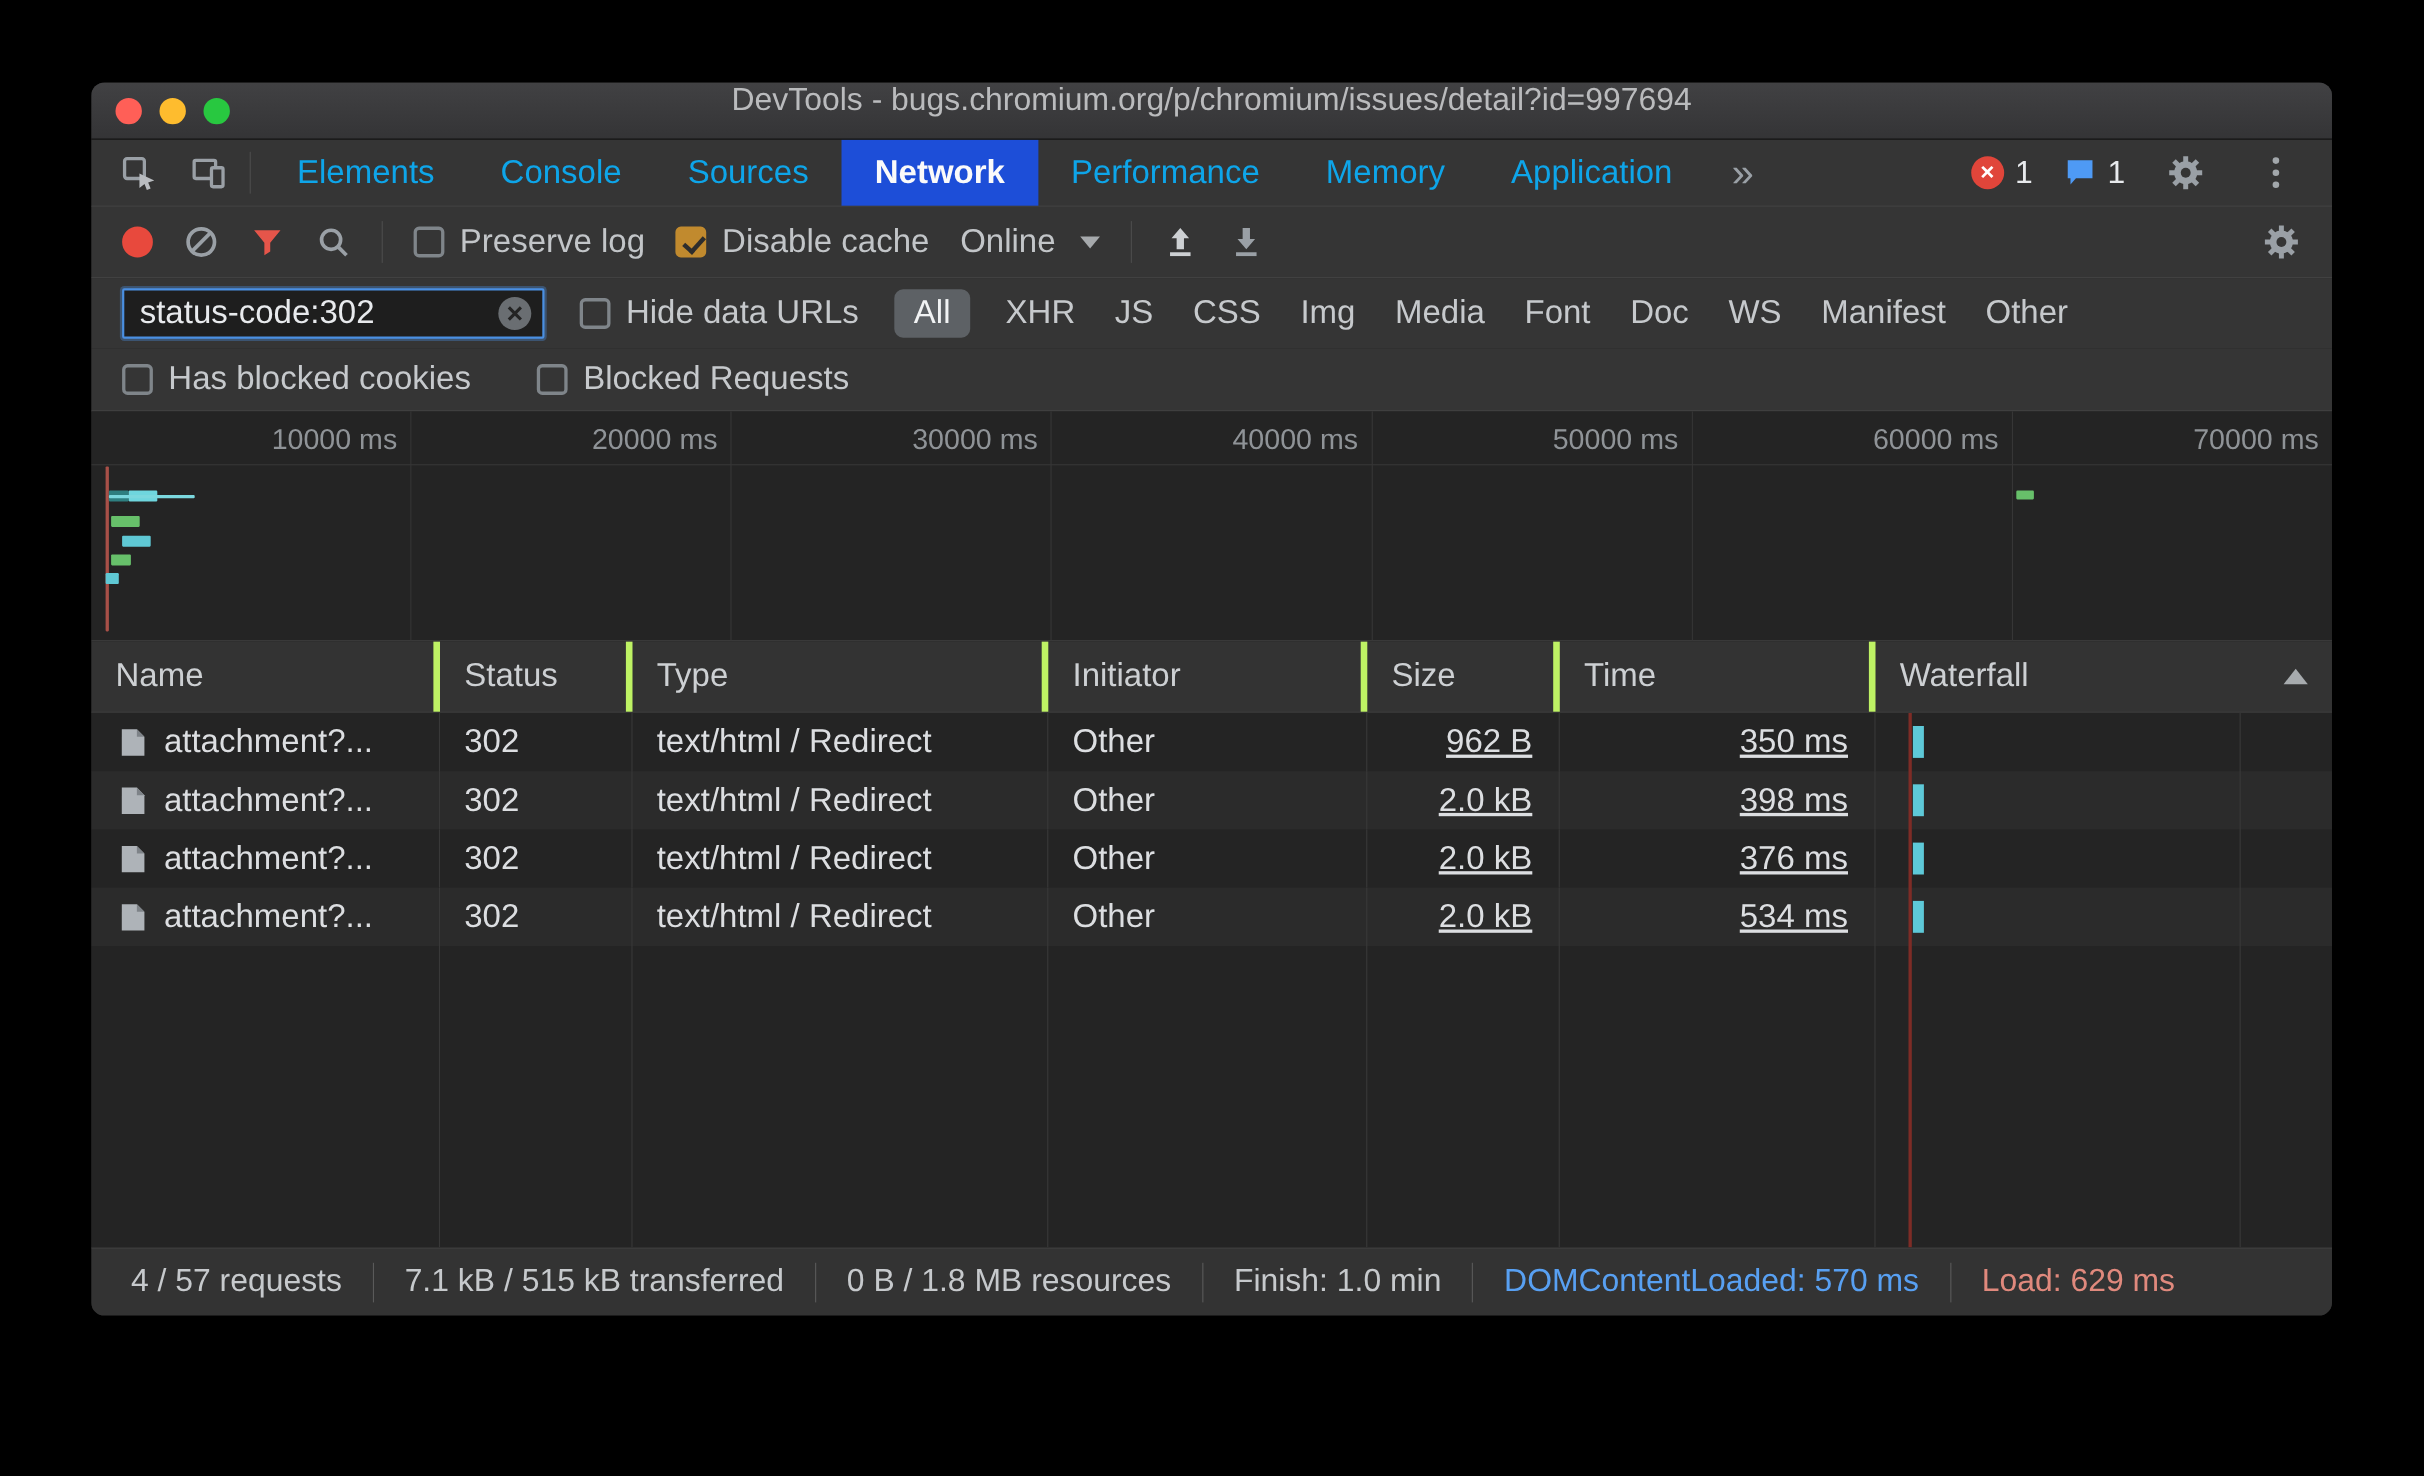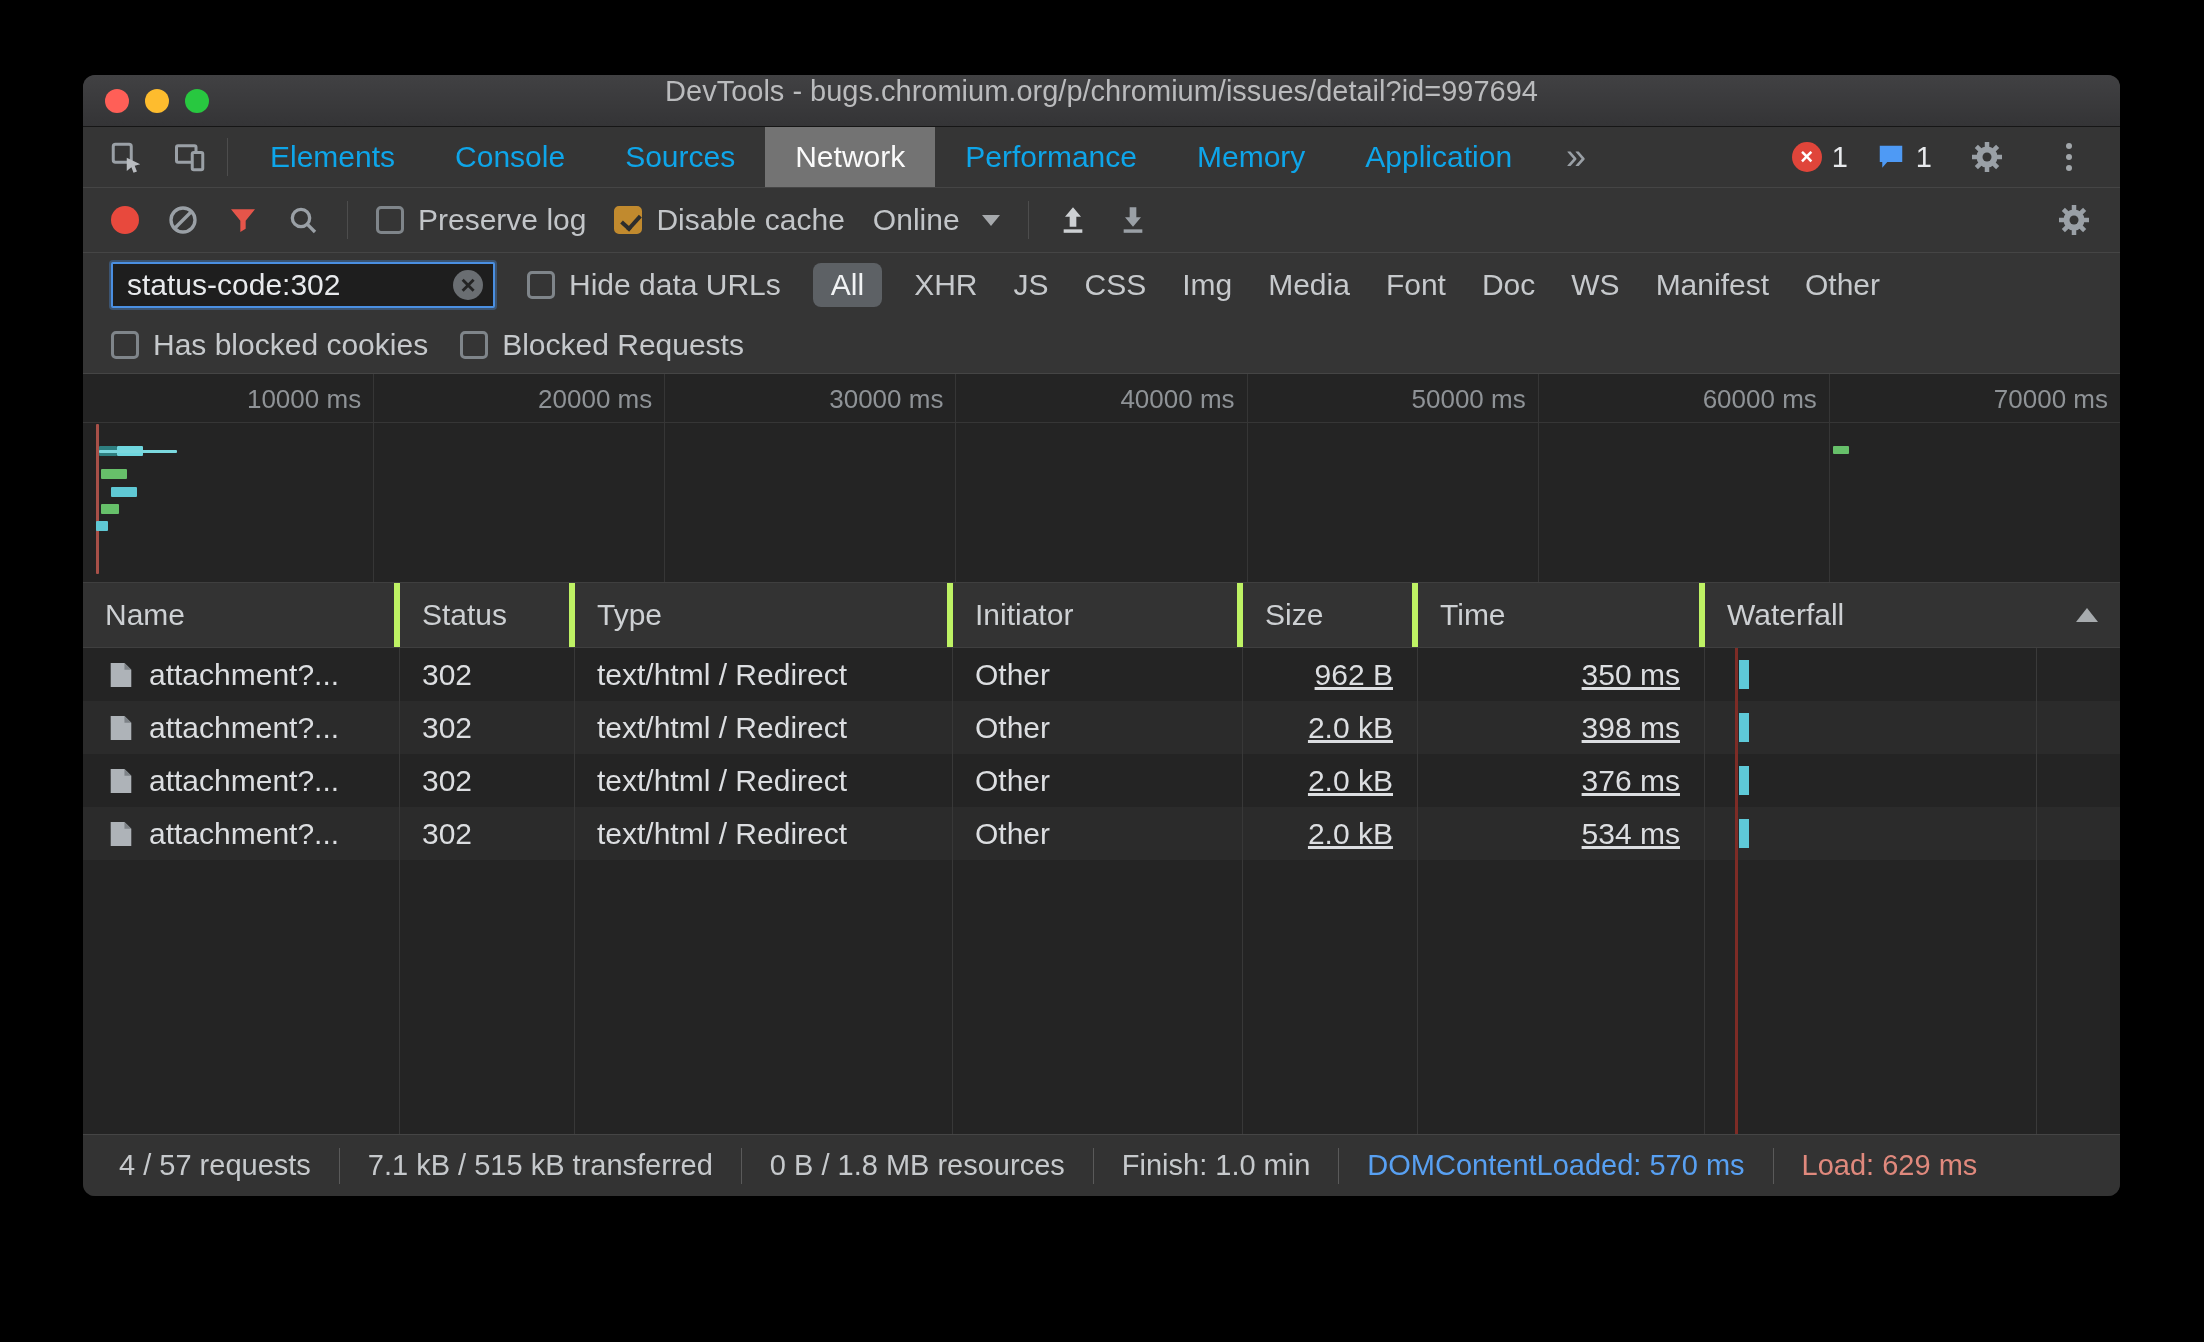--- a/index.html
+++ b/index.html
@@ -18,21 +18,21 @@
   .traffic { position:absolute; left:22px; top:0; bottom:0; display:flex; align-items:center; gap:16px; }
   .tl { width:24px; height:24px; border-radius:50%; }
   .tl.red{background:#ff5f57}.tl.yellow{background:#febc2e}.tl.green{background:#28c840}
   .title { margin:0 auto; font-size:29px; color:#babbbd; }
 
   
   .tabbar { flex:0 0 61px; background:#353535; border-bottom:1px solid #454545; display:flex; align-items:stretch; }
   .nav-icons { display:flex; align-items:center; gap:10px; padding:0 12px 0 16px; }
   .icon-btn { width:54px; height:46px; display:flex; align-items:center; justify-content:center; border-radius:6px; }
   .tab { display:flex; align-items:center; padding:0 30px; font-size:30px; color:#0ea5e9; cursor:default; }
-  .tab.selected { background:#737373; color:#fafafa; }
+  .tab.selected { background:#1d4ed8; color:#fafafa;font-weight:bold; }
   .tab.more { font-size:36px; padding:0 24px; color:#9aa0a6; }
   .tabbar-right { margin-left:auto; display:flex; align-items:center; gap:28px; padding-right:24px; }
   .badge { display:flex; align-items:center; gap:10px; font-size:29px; color:#e8eaed; }
   .err-dot { width:30px; height:30px; border-radius:50%; background:#e0453a; color:#fff; font-size:22px;
     font-weight:bold; display:flex; align-items:center; justify-content:center; line-height:1; }
   .kebab { display:flex; flex-direction:column; gap:5px; align-items:center; }
   .kebab i { width:6px; height:6px; border-radius:50%; background:#a2a7ab; }
 
   
   .toolbar { flex:0 0 65px; background:#353535; border-bottom:1px solid #454545; display:flex; align-items:center;
@@ -53,21 +53,21 @@
     font-size:30px; color:#c6c9cc; }
   .filter-box { width:384px; height:46px; background:#1e1e1e; border:2px solid #4a8fe2; border-radius:2px;
     box-shadow:0 0 0 2px rgba(74,143,226,.35); display:flex; align-items:center; padding:0 10px 0 14px; }
   .filter-box input { flex:1; min-width:0; background:transparent; border:none; outline:none; color:#e8eaed;
     font-size:30px; font-family:inherit; }
   .clear-btn { width:30px; height:30px; border-radius:50%; background:#6a6e72; color:#242424; display:flex;
     align-items:center; justify-content:center; font-size:26px; font-weight:bold; line-height:1; flex:0 0 30px; }
   .pill { background:#5d6165; color:#f1f3f4; padding:5px 18px; border-radius:8px; }
   .types { display:flex; gap:36px; white-space:nowrap; }
   .checkrow { flex:0 0 57px; background:#353535; border-bottom:1px solid #454545; display:flex; align-items:center;
-    gap:32px; padding:0 28px; font-size:30px; color:#c6c9cc; }
+    gap:60px; padding:0 28px; font-size:30px; color:#c6c9cc; }
 
   
   .overview { flex:0 0 209px; background:#242424; border-bottom:1px solid #3f3f3f; position:relative; }
   .ov-cols { position:absolute; inset:0; display:flex; }
   .ov-col { flex:1; border-right:1px solid #363636; padding-top:10px; text-align:right; }
   .ov-col:last-child { border-right:none; }
   .tick { font-size:26px; color:#8f9397; padding-right:12px; display:inline-block; }
   .ov-underline { position:absolute; left:0; right:0; top:48px; height:1px; background:#363636; }
   .ov-bar { position:absolute; display:block; border-radius:1px; }
 

